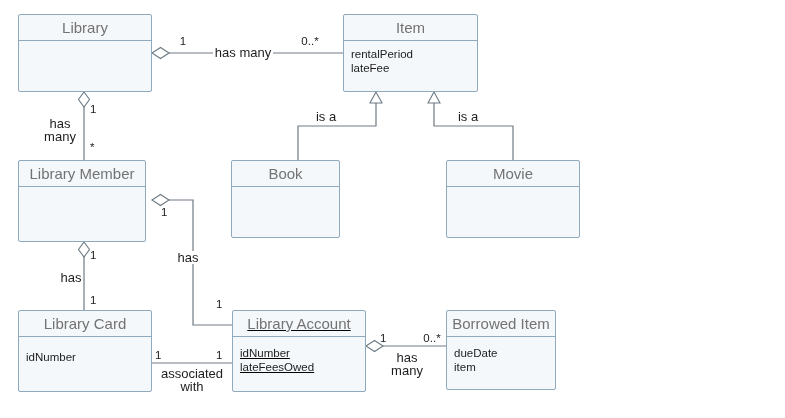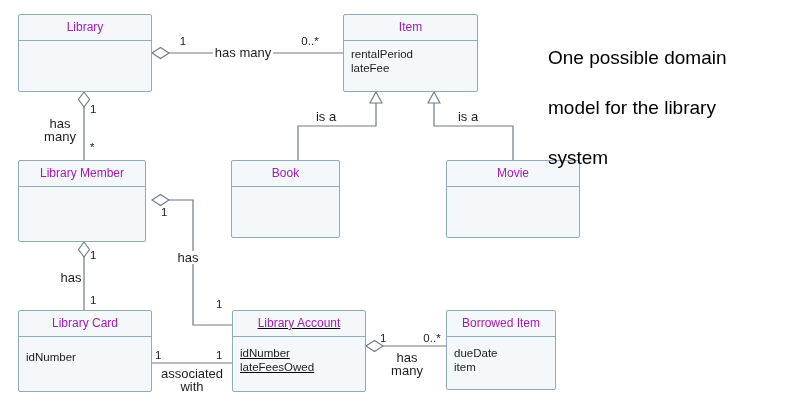--- a/index.html
+++ b/index.html
@@ -28,22 +28,22 @@
     background: #f4f8fb;
     border: 1px solid #8fa9bd;
     border-radius: 2px;
     box-shadow: 0 0 0 0 rgba(0,0,0,0);
   }
   .uml-title {
     box-sizing: border-box;
     height: 26px;
     line-height: 25px;
     text-align: center;
-    font-size: 12px;
-    color: #a21caf;
+    font-size: 15px;
+    color: #737373;
     border-bottom: 1px solid #8fa9bd;
     white-space: nowrap;
     overflow: hidden;
   }
   .uml-attrs {
     box-sizing: border-box;
     padding: 6px 7px 0 7px;
   }
   .uml-attr {
     font-size: 11.5px;
@@ -195,19 +195,14 @@
   <div class="edge-label mult" style="left:155px; top:349px; width:14px; text-align:left;">1</div>
   <div class="edge-label" style="left:152px; top:367px; width:80px; text-align:center;">associated
 with</div>
   <div class="edge-label mult" style="left:216px; top:349px; width:14px; text-align:left;">1</div>
 
   <div class="edge-label mult" style="left:380px; top:332px; width:14px; text-align:left;">1</div>
   <div class="edge-label" style="left:388px; top:351px; width:38px; text-align:center;">has
 many</div>
   <div class="edge-label mult" style="left:418px; top:332px; width:28px; text-align:center;">0..*</div>
 
-  <div class="note-text" style="left:548px; top:20px; width:225px;">
-    <span>One possible domain</span><br>
-    <span>model for the library</span><br>
-    <span>system</span>
-  </div>
 
 </div>
 
 </body></html>

